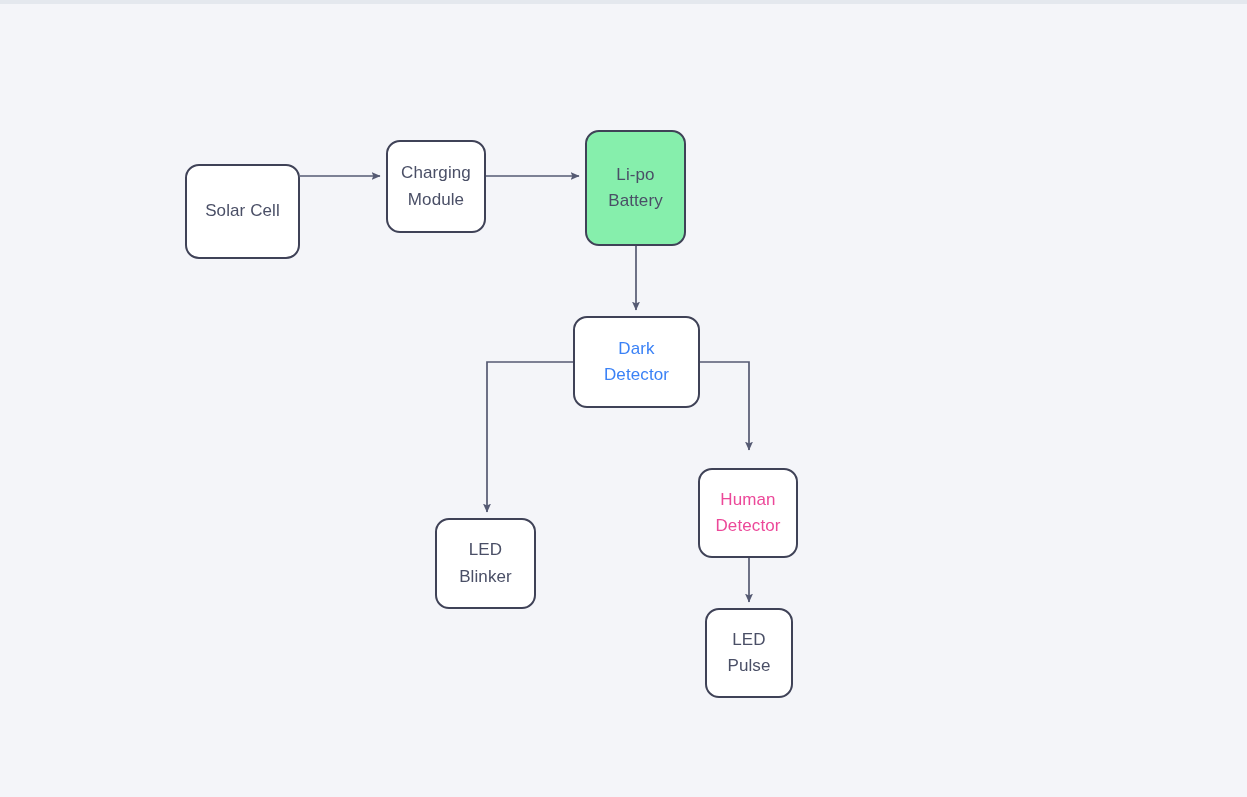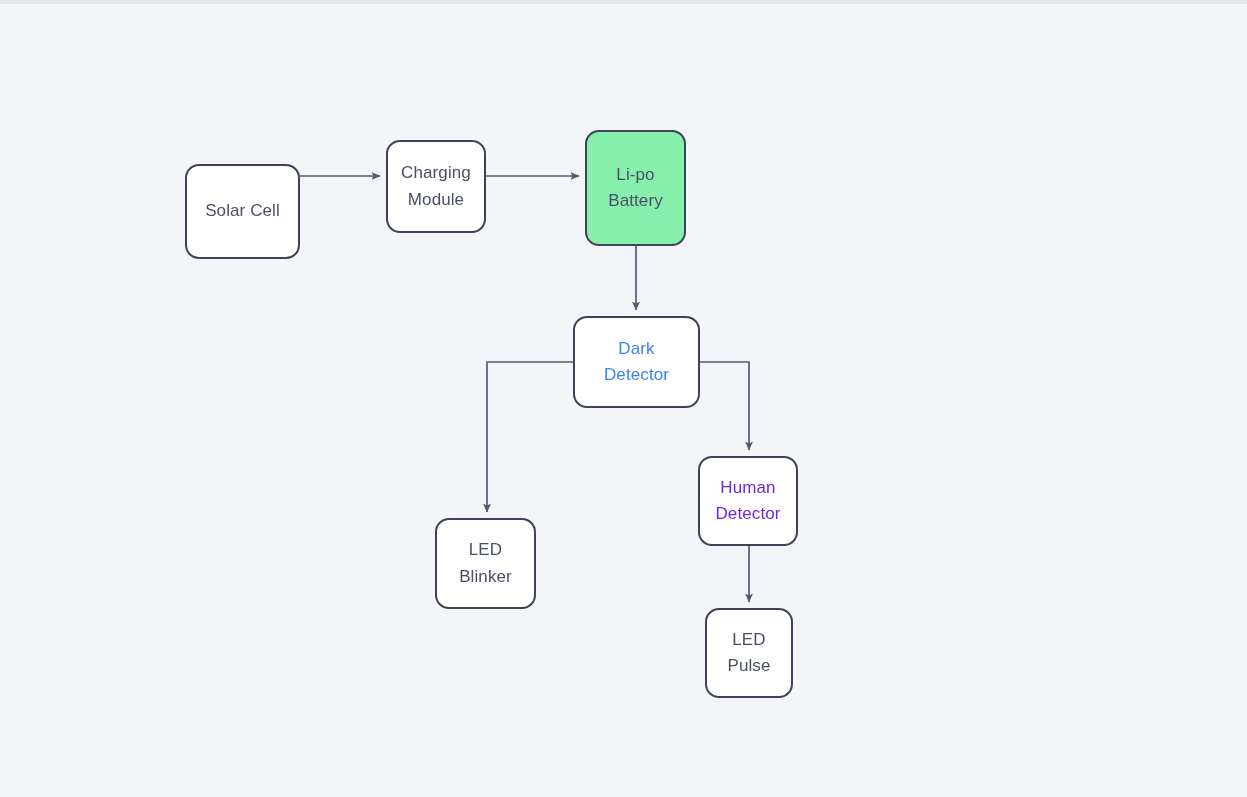--- a/index.html
+++ b/index.html
@@ -79,21 +79,21 @@
 Module</span>
       </div>
       <div class="node" style="left: 585px; top: 126px; width: 101px; height: 116px; border-radius: 14px; background: #86efac; border-color: rgb(63, 66, 87); color: rgb(74, 79, 102);">
         <span class="label">Li-po
 Battery</span>
       </div>
       <div class="node" style="left: 573px; top: 312px; width: 127px; height: 92px; border-radius: 14px; background: rgb(255, 255, 255); border-color: rgb(63, 66, 87); color: #3b82f6;">
         <span class="label">Dark
 Detector</span>
       </div>
-      <div class="node" style="left: 698px; top: 452px; width: 100px; height: 90px; border-radius: 14px; background: rgb(255, 255, 255); border-color: rgb(63, 66, 87); color: #6d28d9;">
+      <div class="node" style="left: 698px; top: 464px; width: 100px; height: 90px; border-radius: 14px; background: rgb(255, 255, 255); border-color: rgb(63, 66, 87); color: #ec4899;">
         <span class="label">Human
 Detector</span>
       </div>
       <div class="node" style="left: 435px; top: 514px; width: 101px; height: 91px; border-radius: 14px; background: rgb(255, 255, 255); border-color: rgb(63, 66, 87); color: rgb(74, 79, 102);">
         <span class="label">LED
 Blinker</span>
       </div>
       <div class="node" style="left: 705px; top: 604px; width: 88px; height: 90px; border-radius: 14px; background: rgb(255, 255, 255); border-color: rgb(63, 66, 87); color: rgb(74, 79, 102);">
         <span class="label">LED
 Pulse</span>

